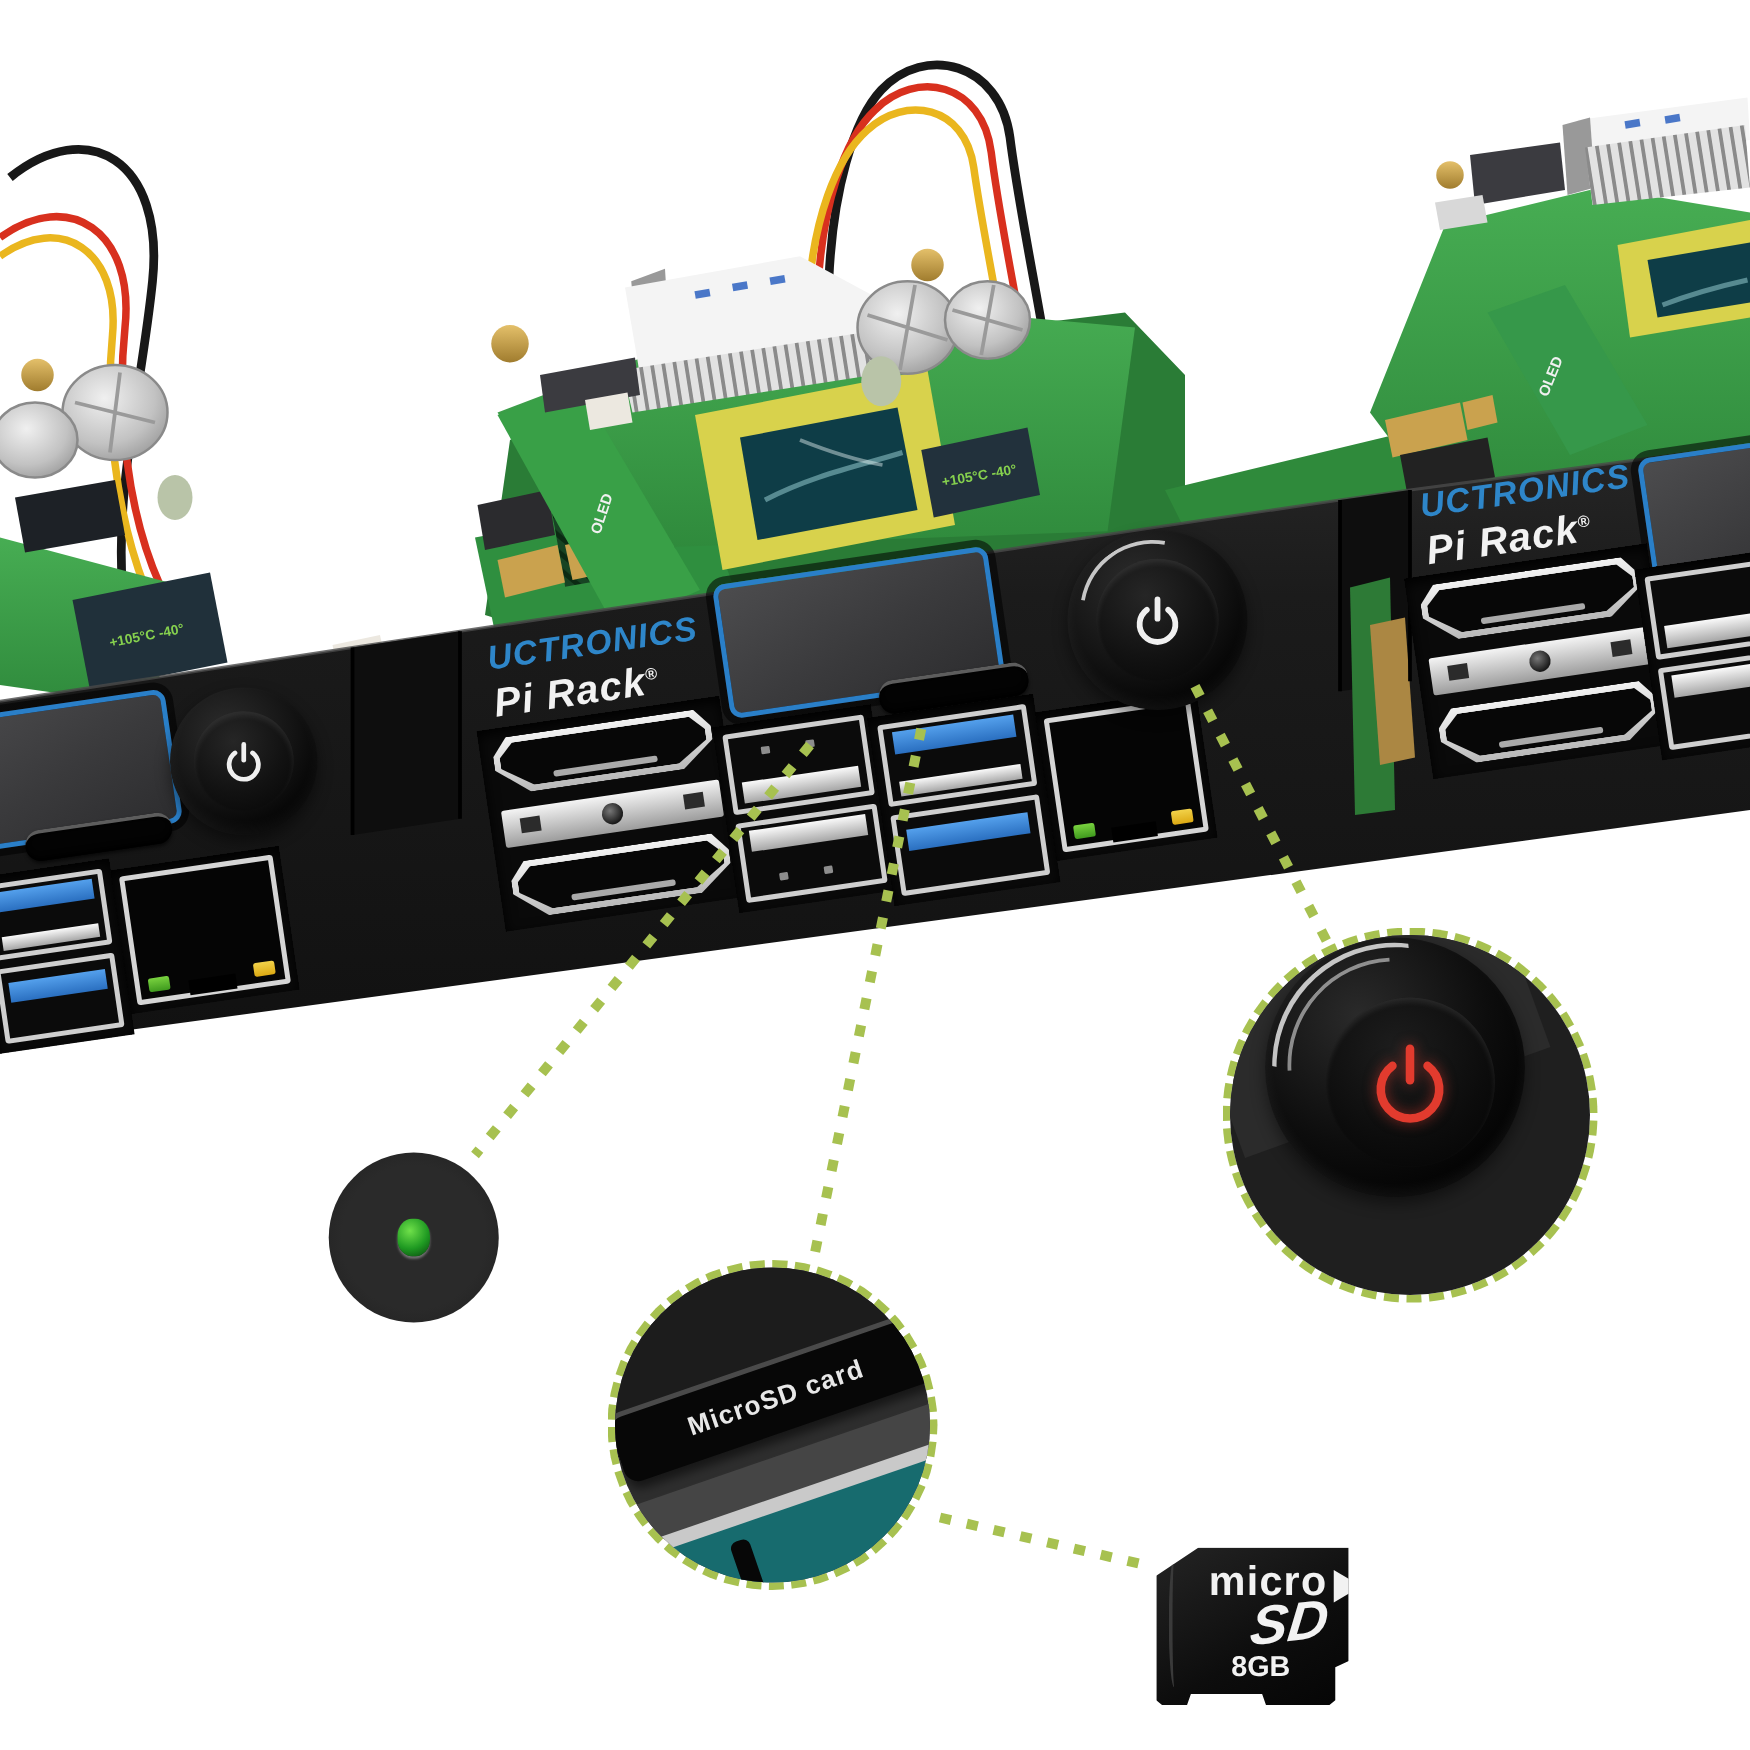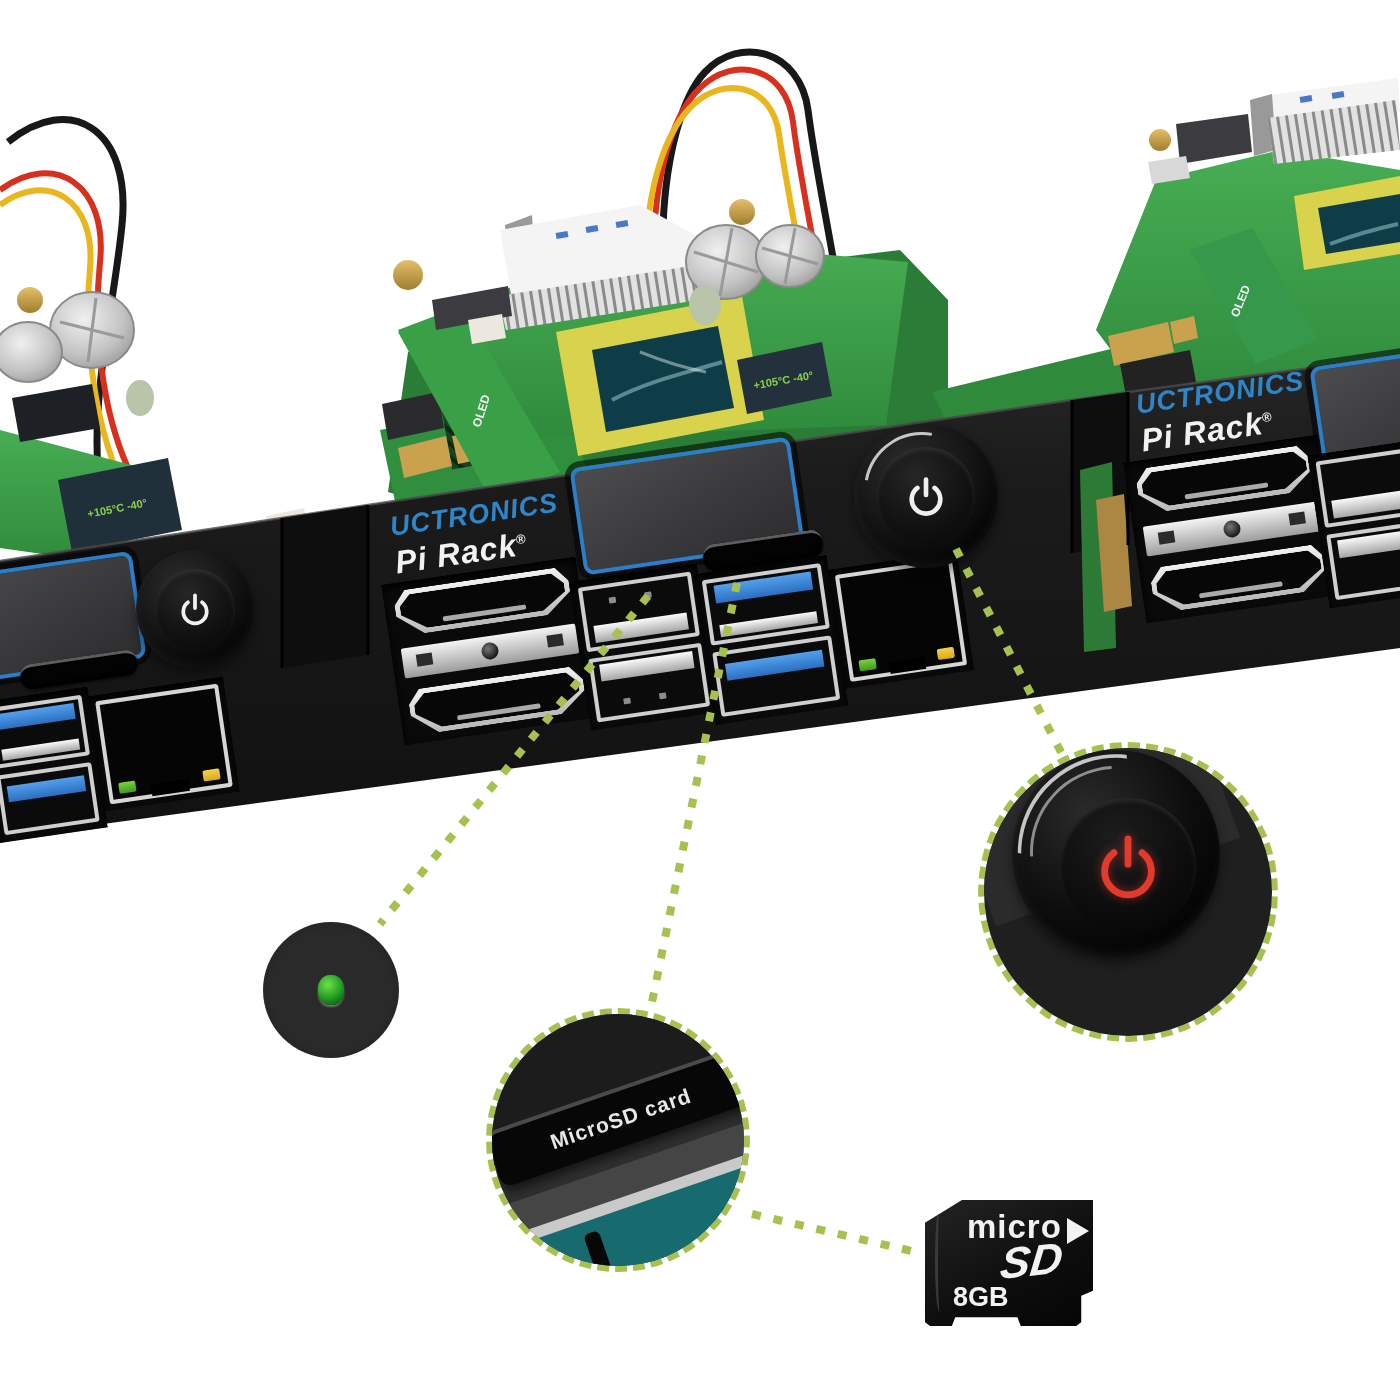--- a/index.html
+++ b/index.html
@@ -74,21 +74,21 @@
             box-shadow:0 -4px 0 #4a4a4a,0 6px 8px rgba(0,0,0,.5);
             display:flex;align-items:center;justify-content:center;}
   .slot-bar-text{color:#e8e8e8;font-weight:bold;font-size:21px;letter-spacing:1px;white-space:nowrap;}
   .pwr-callout-bg{position:absolute;inset:0;background:#1f1f1f;}
 
   
   .sdcard{background:linear-gradient(150deg,#242424 0%,#0d0d0d 60%,#050505 100%);
           clip-path:polygon(22% 0,100% 0,100% 72%,93% 76%,93% 97%,90% 100%,57% 100%,55% 93%,18% 93%,16% 100%,3% 100%,0 97%,0 18%);}
   .sd-micro{position:absolute;color:#f2f2f2;font-weight:bold;font-size:33px;letter-spacing:1px;}
   .sd-sd{position:absolute;color:#f2f2f2;font-weight:bold;font-style:italic;font-size:44px;transform:skew(-12deg) rotate(-6deg);}
-  .sd-cap{position:absolute;color:#f2f2f2;font-weight:bold;font-size:27px;}
+  .sd-cap{position:absolute;color:#f2f2f2;font-weight:bold;font-size:23px;margin-left:32px;}
   .sd-arrow{position:absolute;width:0;height:0;border-top:13px solid transparent;border-bottom:13px solid transparent;
             border-left:22px solid #f2f2f2;}
 </style>
 </head>
 <body>
 
 <div class="scene">
 
   <svg class="abs" style="left:0;top:0;" width="1400" height="760" viewBox="0 0 1400 760">
     <defs>
@@ -381,21 +381,21 @@
         <div class="pwr-cap" style="left:48px;top:48px;width:136px;height:136px;background:radial-gradient(circle at 42% 30%,#1d1d1d,#0c0c0c 60%,#030303);">
           <svg width="72" height="72" viewBox="0 0 40 40" style="filter:drop-shadow(0 0 5px rgba(226,59,46,.55));">
             <path d="M12.2 12.6 A13 13 0 1 0 27.8 12.6" fill="none" stroke="#e23b2e" stroke-width="3.8" stroke-linecap="round"></path>
             <line x1="20" y1="5" x2="20" y2="19" stroke="#e23b2e" stroke-width="3.8" stroke-linecap="round"></line>
           </svg>
         </div>
       </div>
     </div>
   </div>
 
-  <div class="abs sdcard" style="left:925px;top:1200px;width:168px;height:126px;">
+  <div class="abs sdcard" style="left:925px;top:1238px;width:154px;height:126px;">
     <div class="sd-micro" style="left:42px;top:8px;">micro</div>
     <div class="sd-sd" style="left:76px;top:36px;">SD</div>
     <div class="sd-arrow" style="left:142px;top:18px;"></div>
     <div class="sd-cap" style="left:28px;top:82px;">8GB</div>
     <div class="abs" style="left:10px;top:8px;width:6px;height:104px;border-left:3px solid #3a3a3a;border-radius:50%;"></div>
   </div>
 
 </div>
 
 </body></html>

